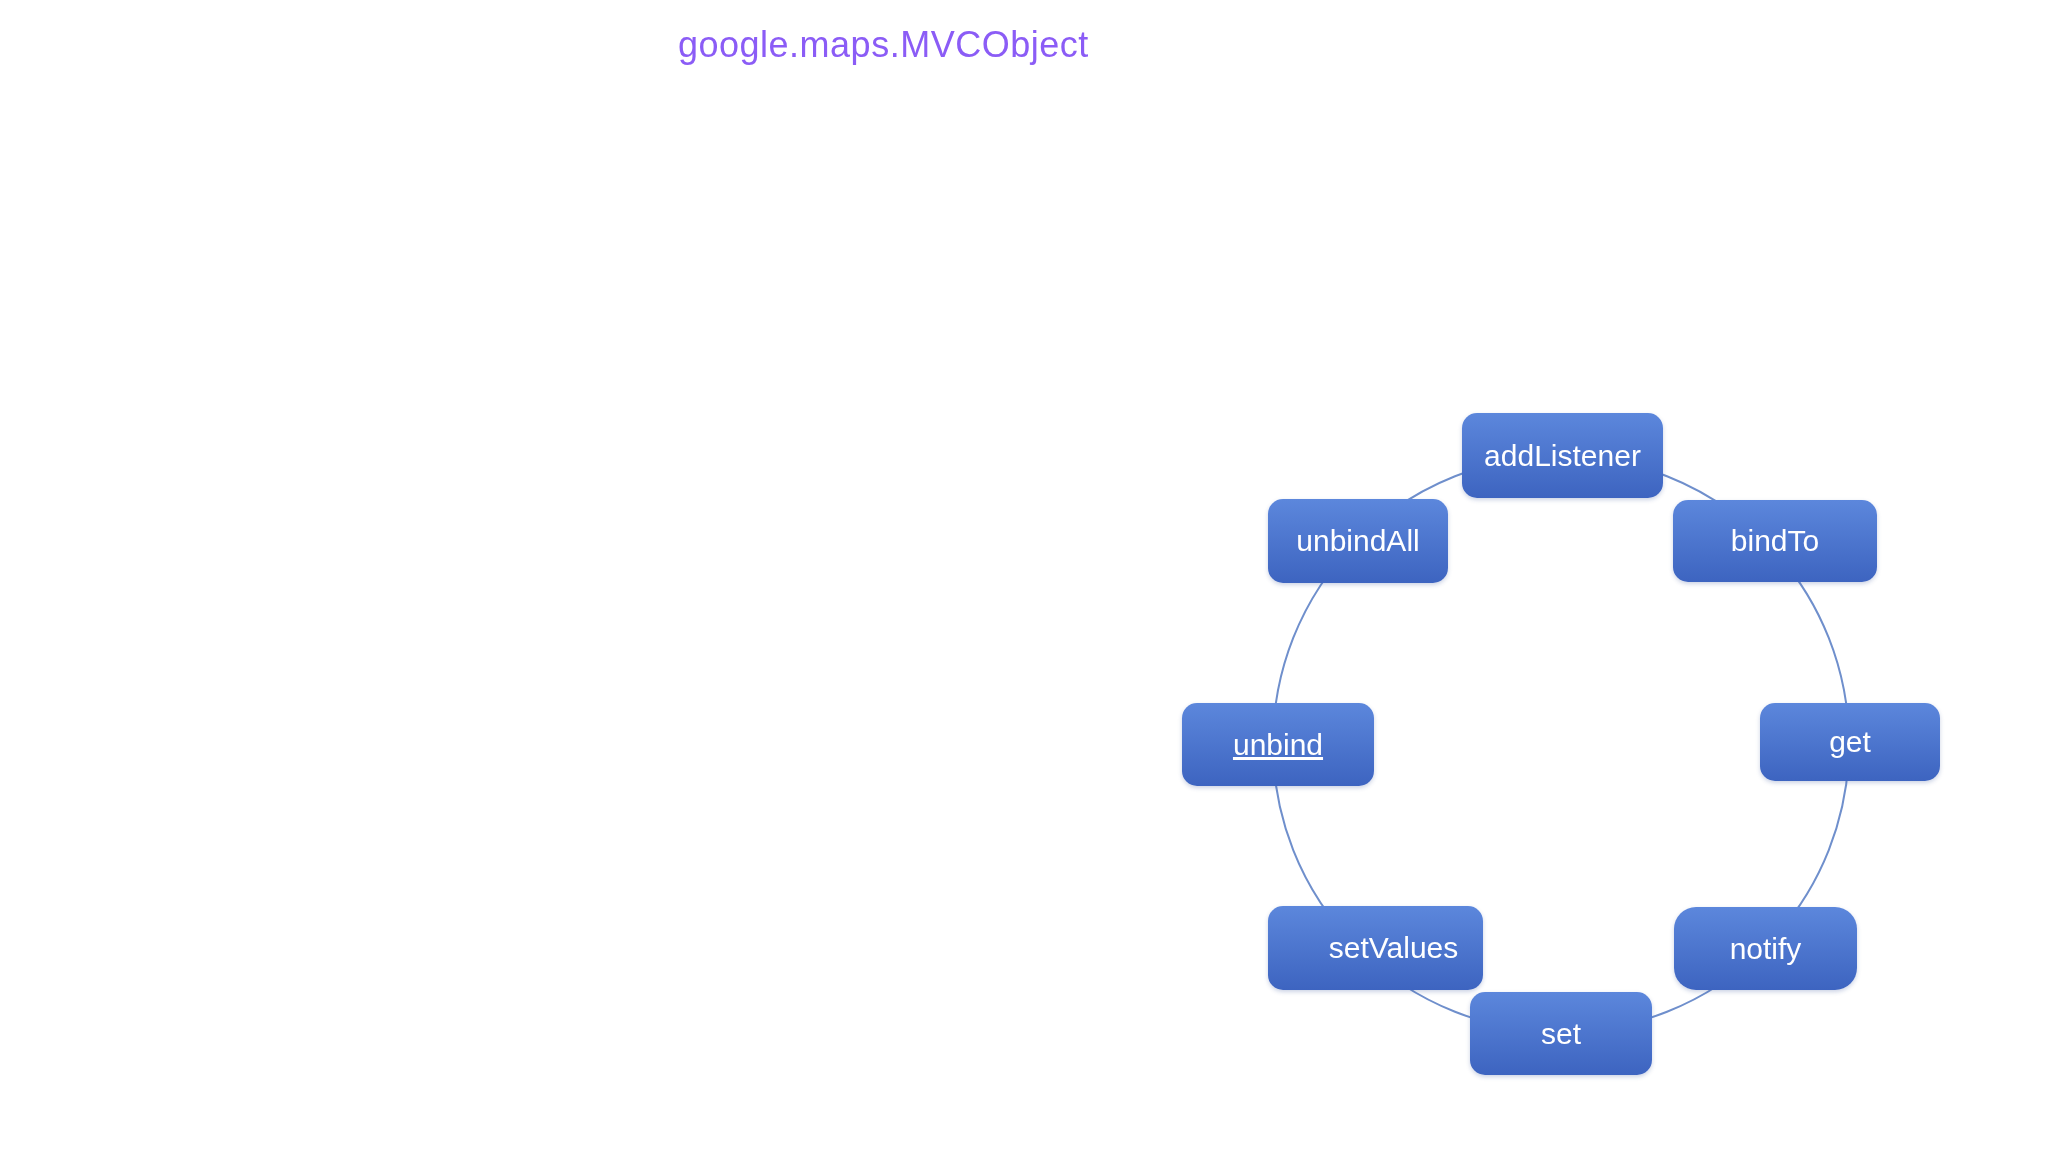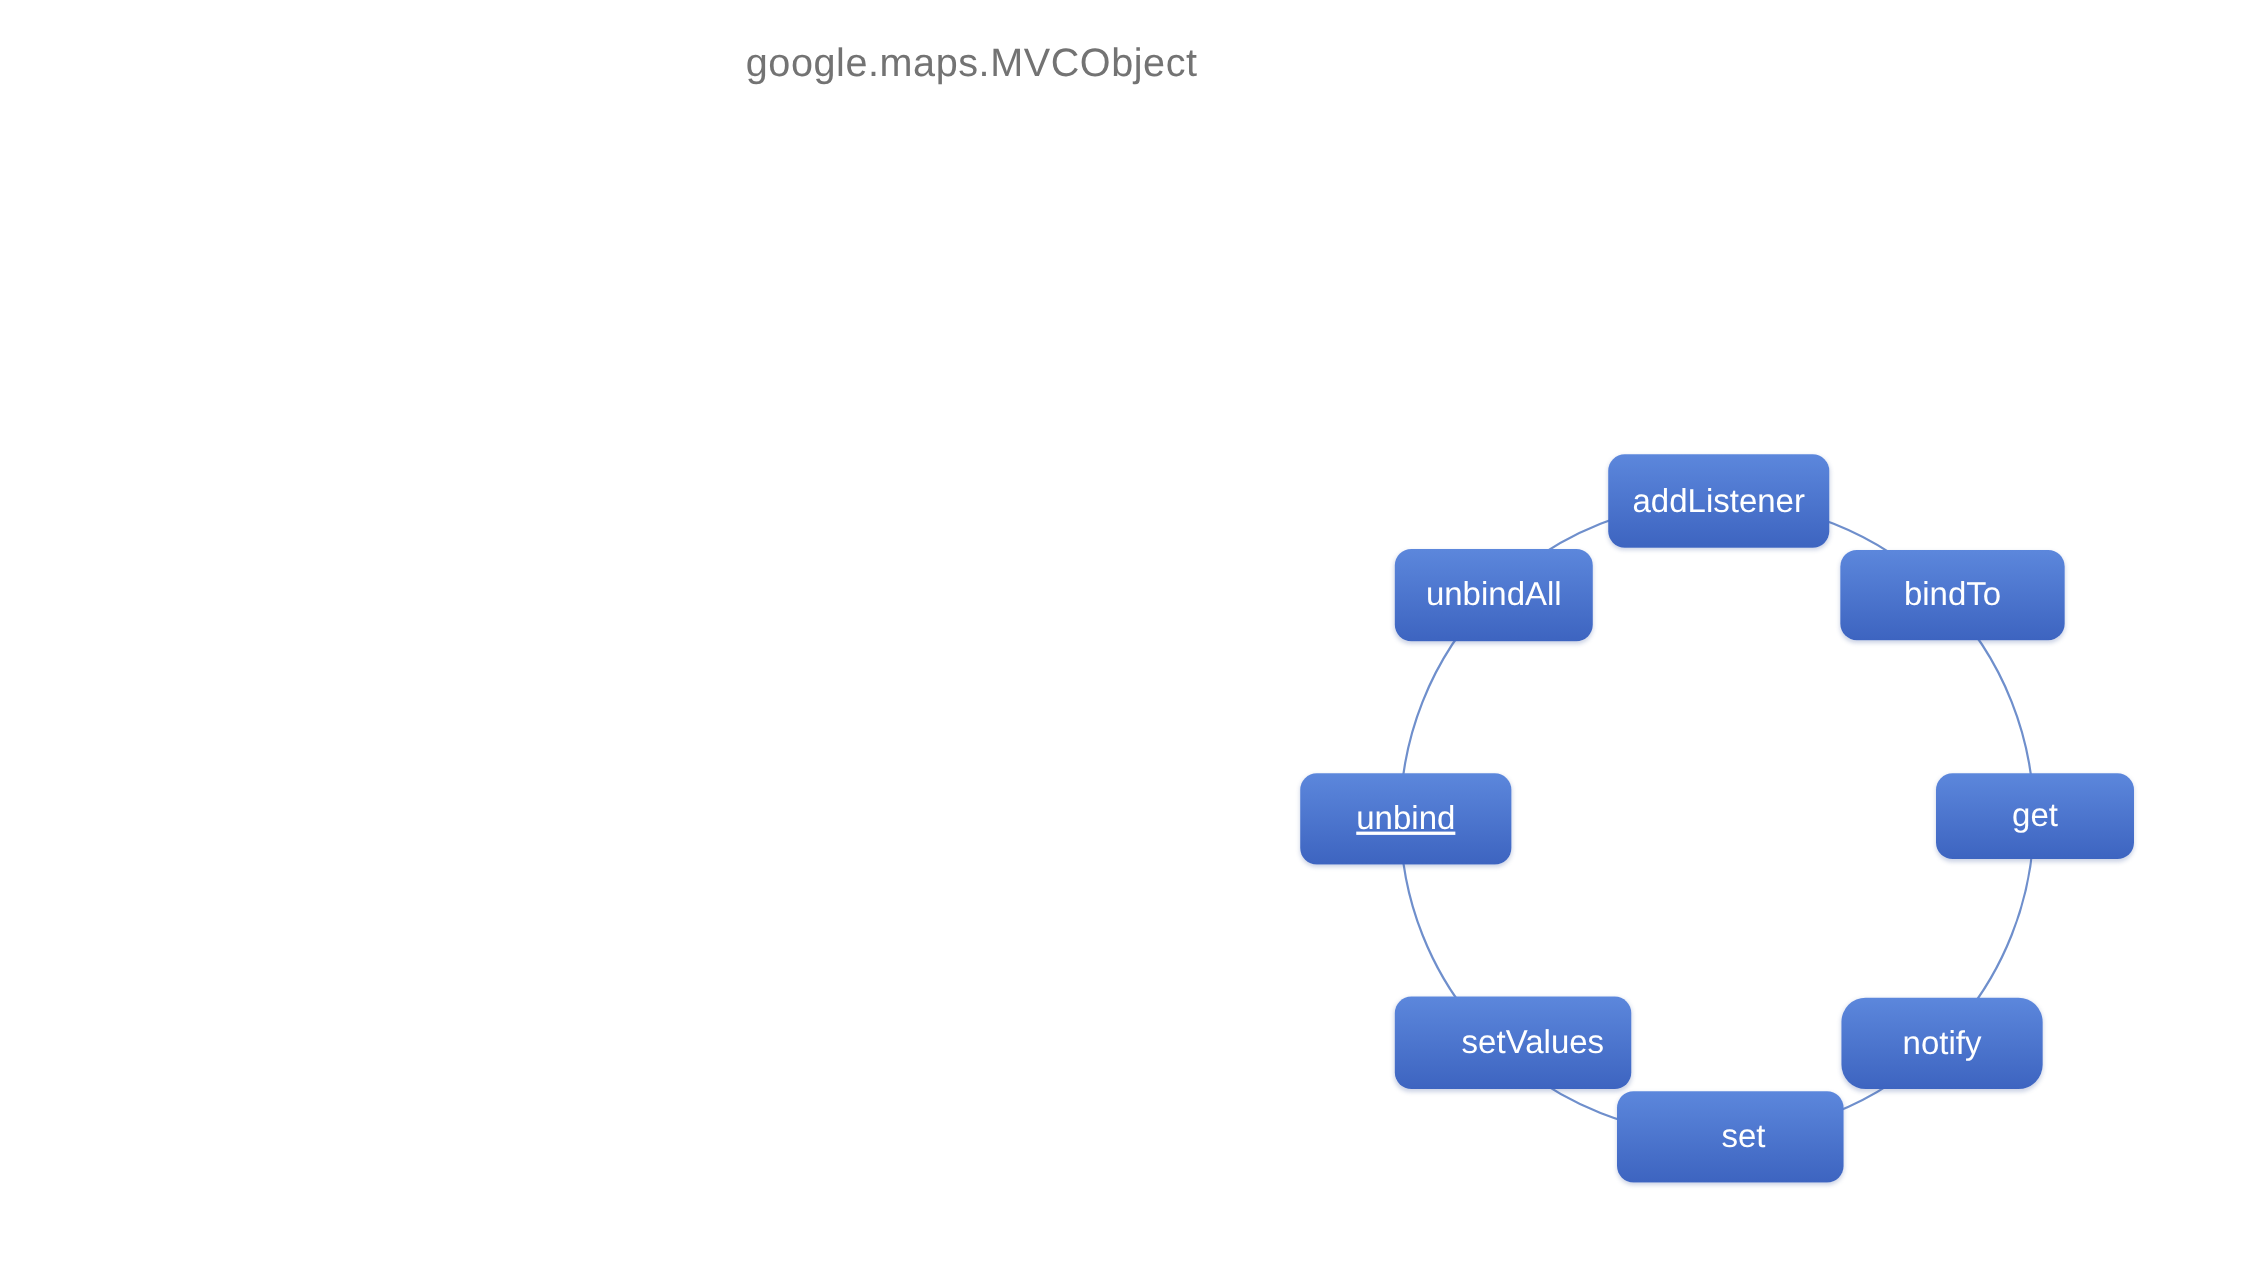--- a/index.html
+++ b/index.html
@@ -50,31 +50,31 @@
   }
   .center-label .primary {
     font-weight: bold;
   }
 </style>
 </head>
 <body>
 
 <div class="slide" style="background: rgb(255, 255, 255);">
 
-  <div class="page-title" style="color: #737373; margin-top: 12px;">google.maps.MVCObject</div>
+  <div class="page-title" style="color: #8b5cf6;">google.maps.MVCObject</div>
 
   <svg class="ring-svg" width="2048" height="1152" viewBox="0 0 2048 1152">
     <circle id="ringCircle" fill="none" cx="1561" cy="744" r="288" stroke="#6f8fcc" stroke-width="2"></circle>
   </svg>
 
   <div id="nodes">
       <div class="node" style="left: 1462px; top: 413px; width: 201px; height: 85px; background: linear-gradient(rgb(92, 135, 220), rgb(61, 100, 192)); border-radius: 15px; color: rgb(255, 255, 255);">addListener</div>
       <div class="node" style="left: 1673px; top: 500px; width: 204px; height: 82px; background: linear-gradient(rgb(92, 135, 220), rgb(61, 100, 192)); border-radius: 15px; color: rgb(255, 255, 255);">bindTo</div>
       <div class="node" style="left: 1760px; top: 703px; width: 180px; height: 78px; background: linear-gradient(rgb(92, 135, 220), rgb(61, 100, 192)); border-radius: 15px; color: rgb(255, 255, 255);">get</div>
       <div class="node" style="left: 1674px; top: 907px; width: 183px; height: 83px; background: linear-gradient(rgb(92, 135, 220), rgb(61, 100, 192)); border-radius: 22px; color: rgb(255, 255, 255);">notify</div>
-      <div class="node" style="left: 1470px; top: 992px; width: 182px; height: 83px; background: linear-gradient(rgb(92, 135, 220), rgb(61, 100, 192)); border-radius: 15px; color: rgb(255, 255, 255); padding-left: 24px;">set</div>
+      <div class="node" style="left: 1470px; top: 992px; width: 182px; height: 83px; background: linear-gradient(rgb(92, 135, 220), rgb(61, 100, 192)); border-radius: 15px; color: rgb(255, 255, 255);">set</div>
       <div class="node" style="left: 1268px; top: 906px; width: 179px; height: 84px; background: linear-gradient(rgb(92, 135, 220), rgb(61, 100, 192)); border-radius: 15px; color: rgb(255, 255, 255); padding-left: 36px;">setValues</div>
       <div class="node" style="left: 1182px; top: 703px; width: 192px; height: 83px; background: linear-gradient(rgb(92, 135, 220), rgb(61, 100, 192)); border-radius: 15px; color: rgb(255, 255, 255); text-decoration: underline;">unbind</div>
       <div class="node" style="left: 1268px; top: 499px; width: 180px; height: 84px; background: linear-gradient(rgb(92, 135, 220), rgb(61, 100, 192)); border-radius: 15px; color: rgb(255, 255, 255);">unbindAll</div>
     </div>
 
 
 </div>
 
 </body></html>

